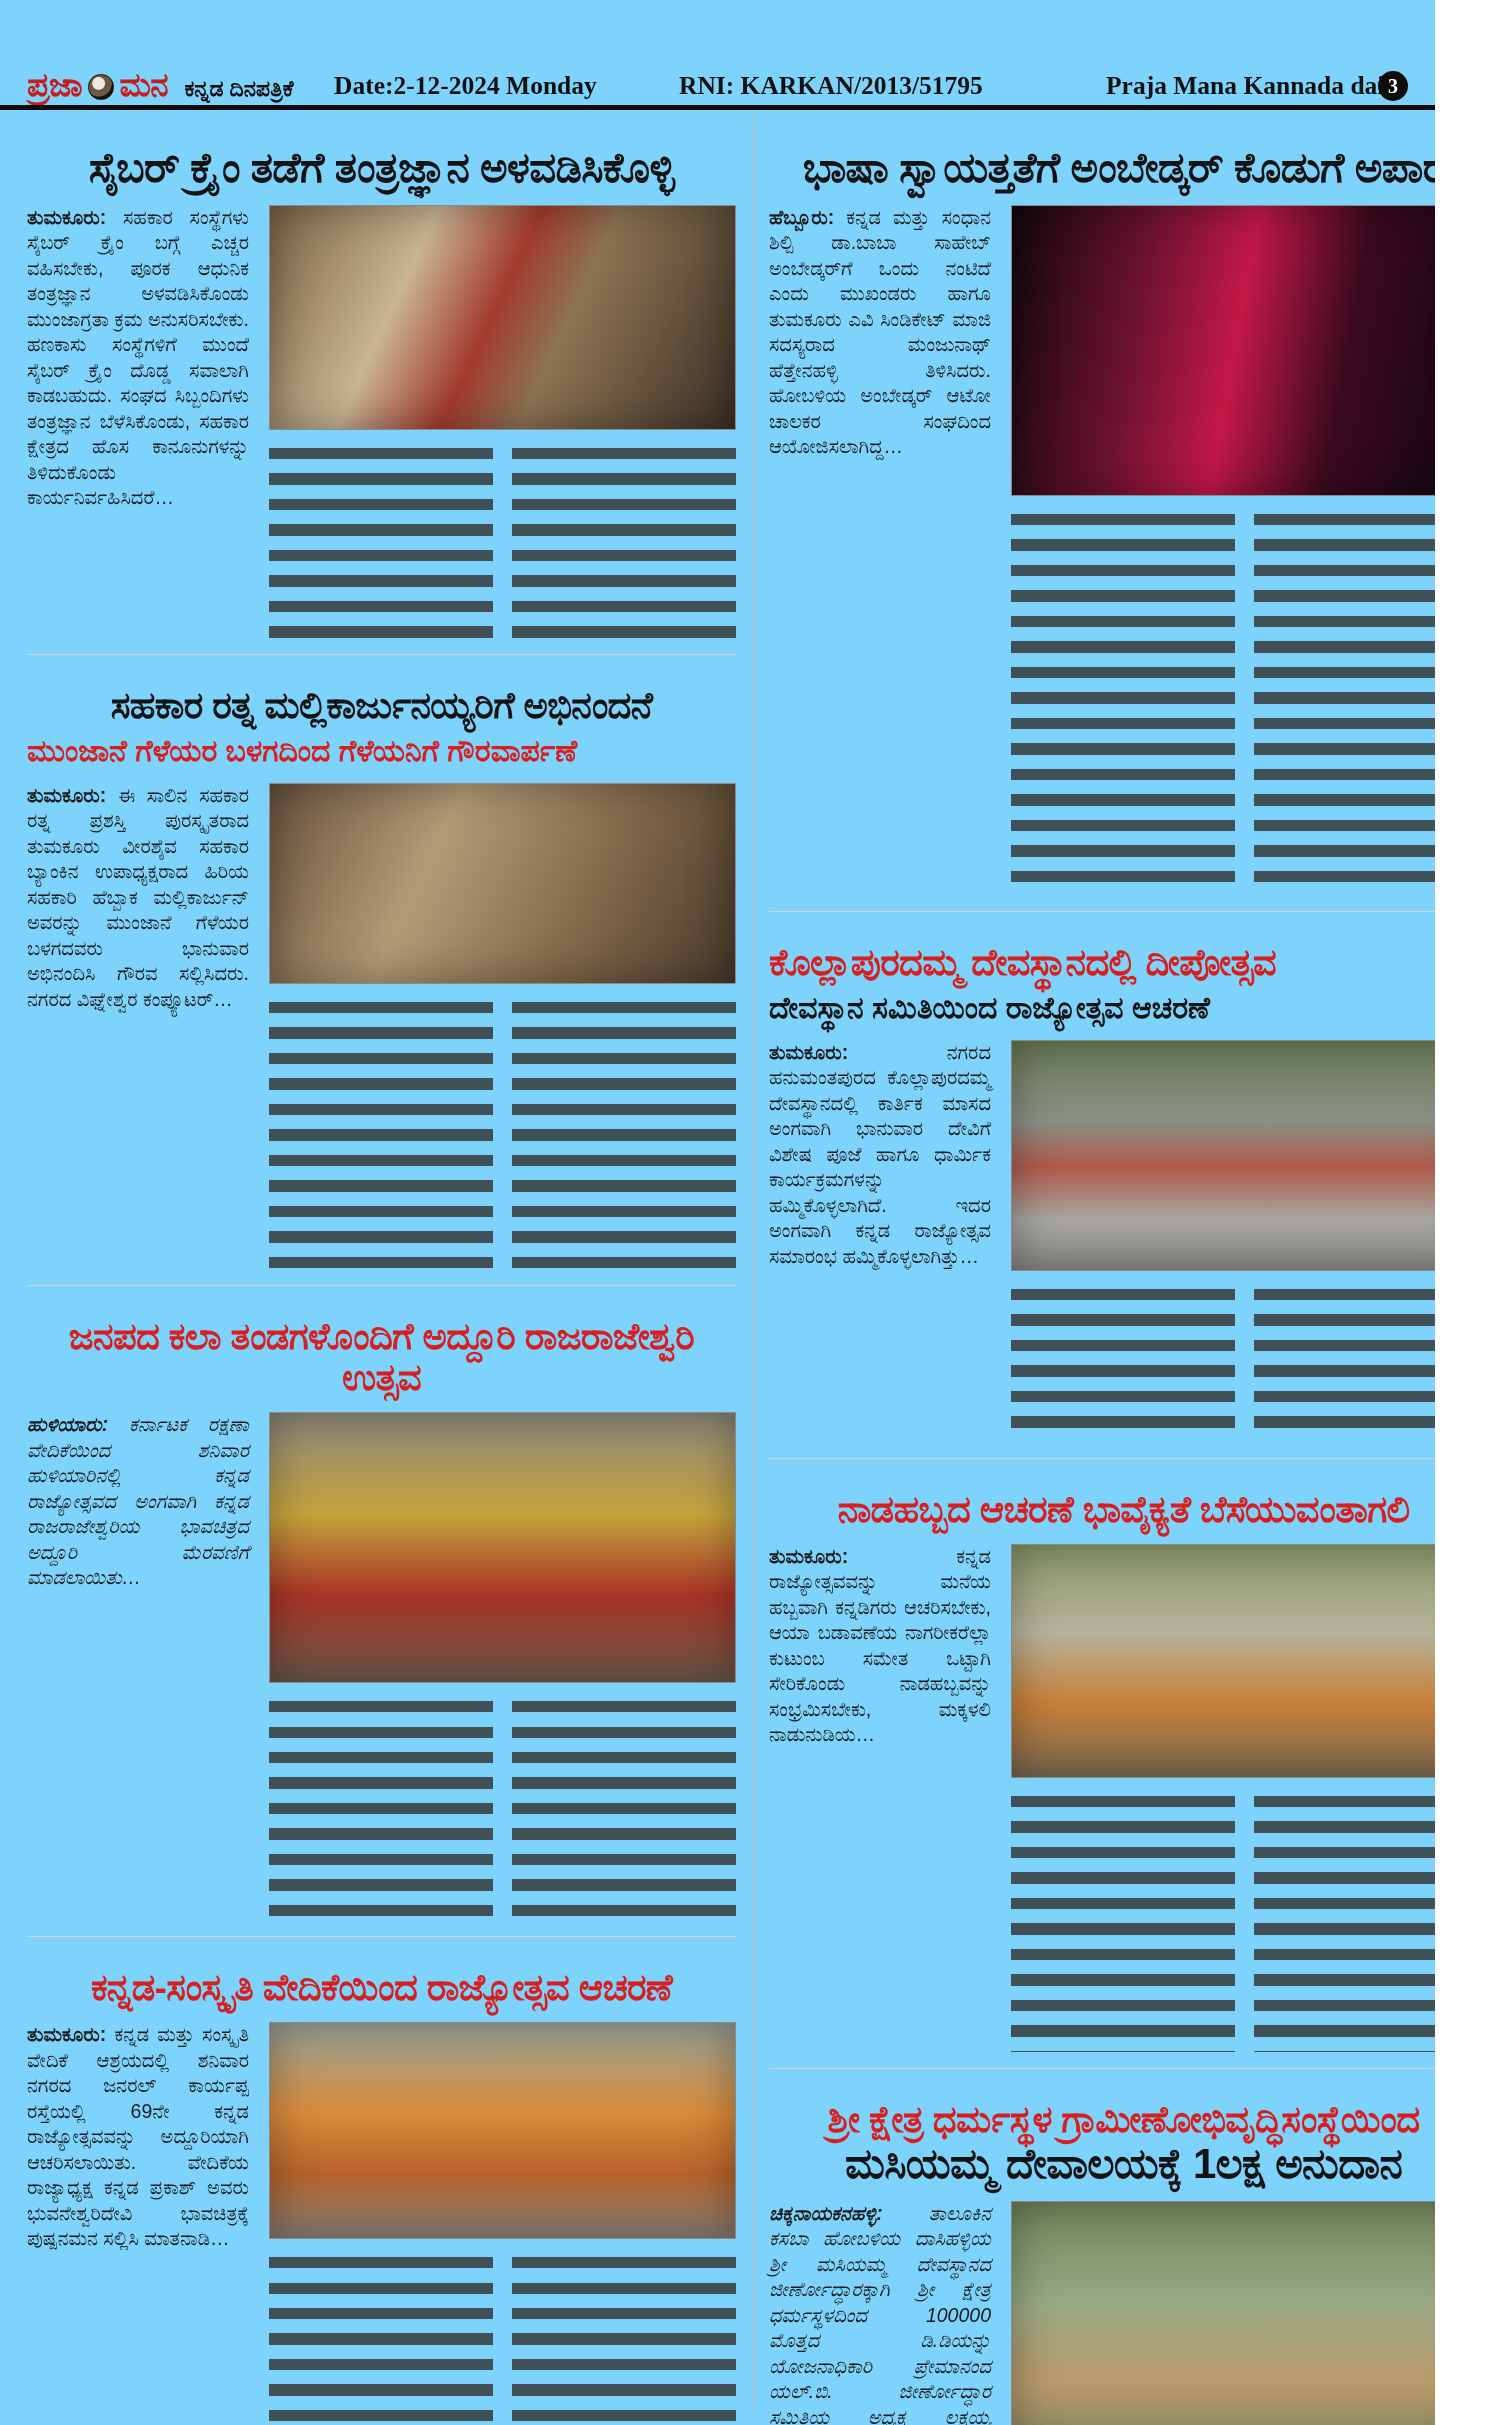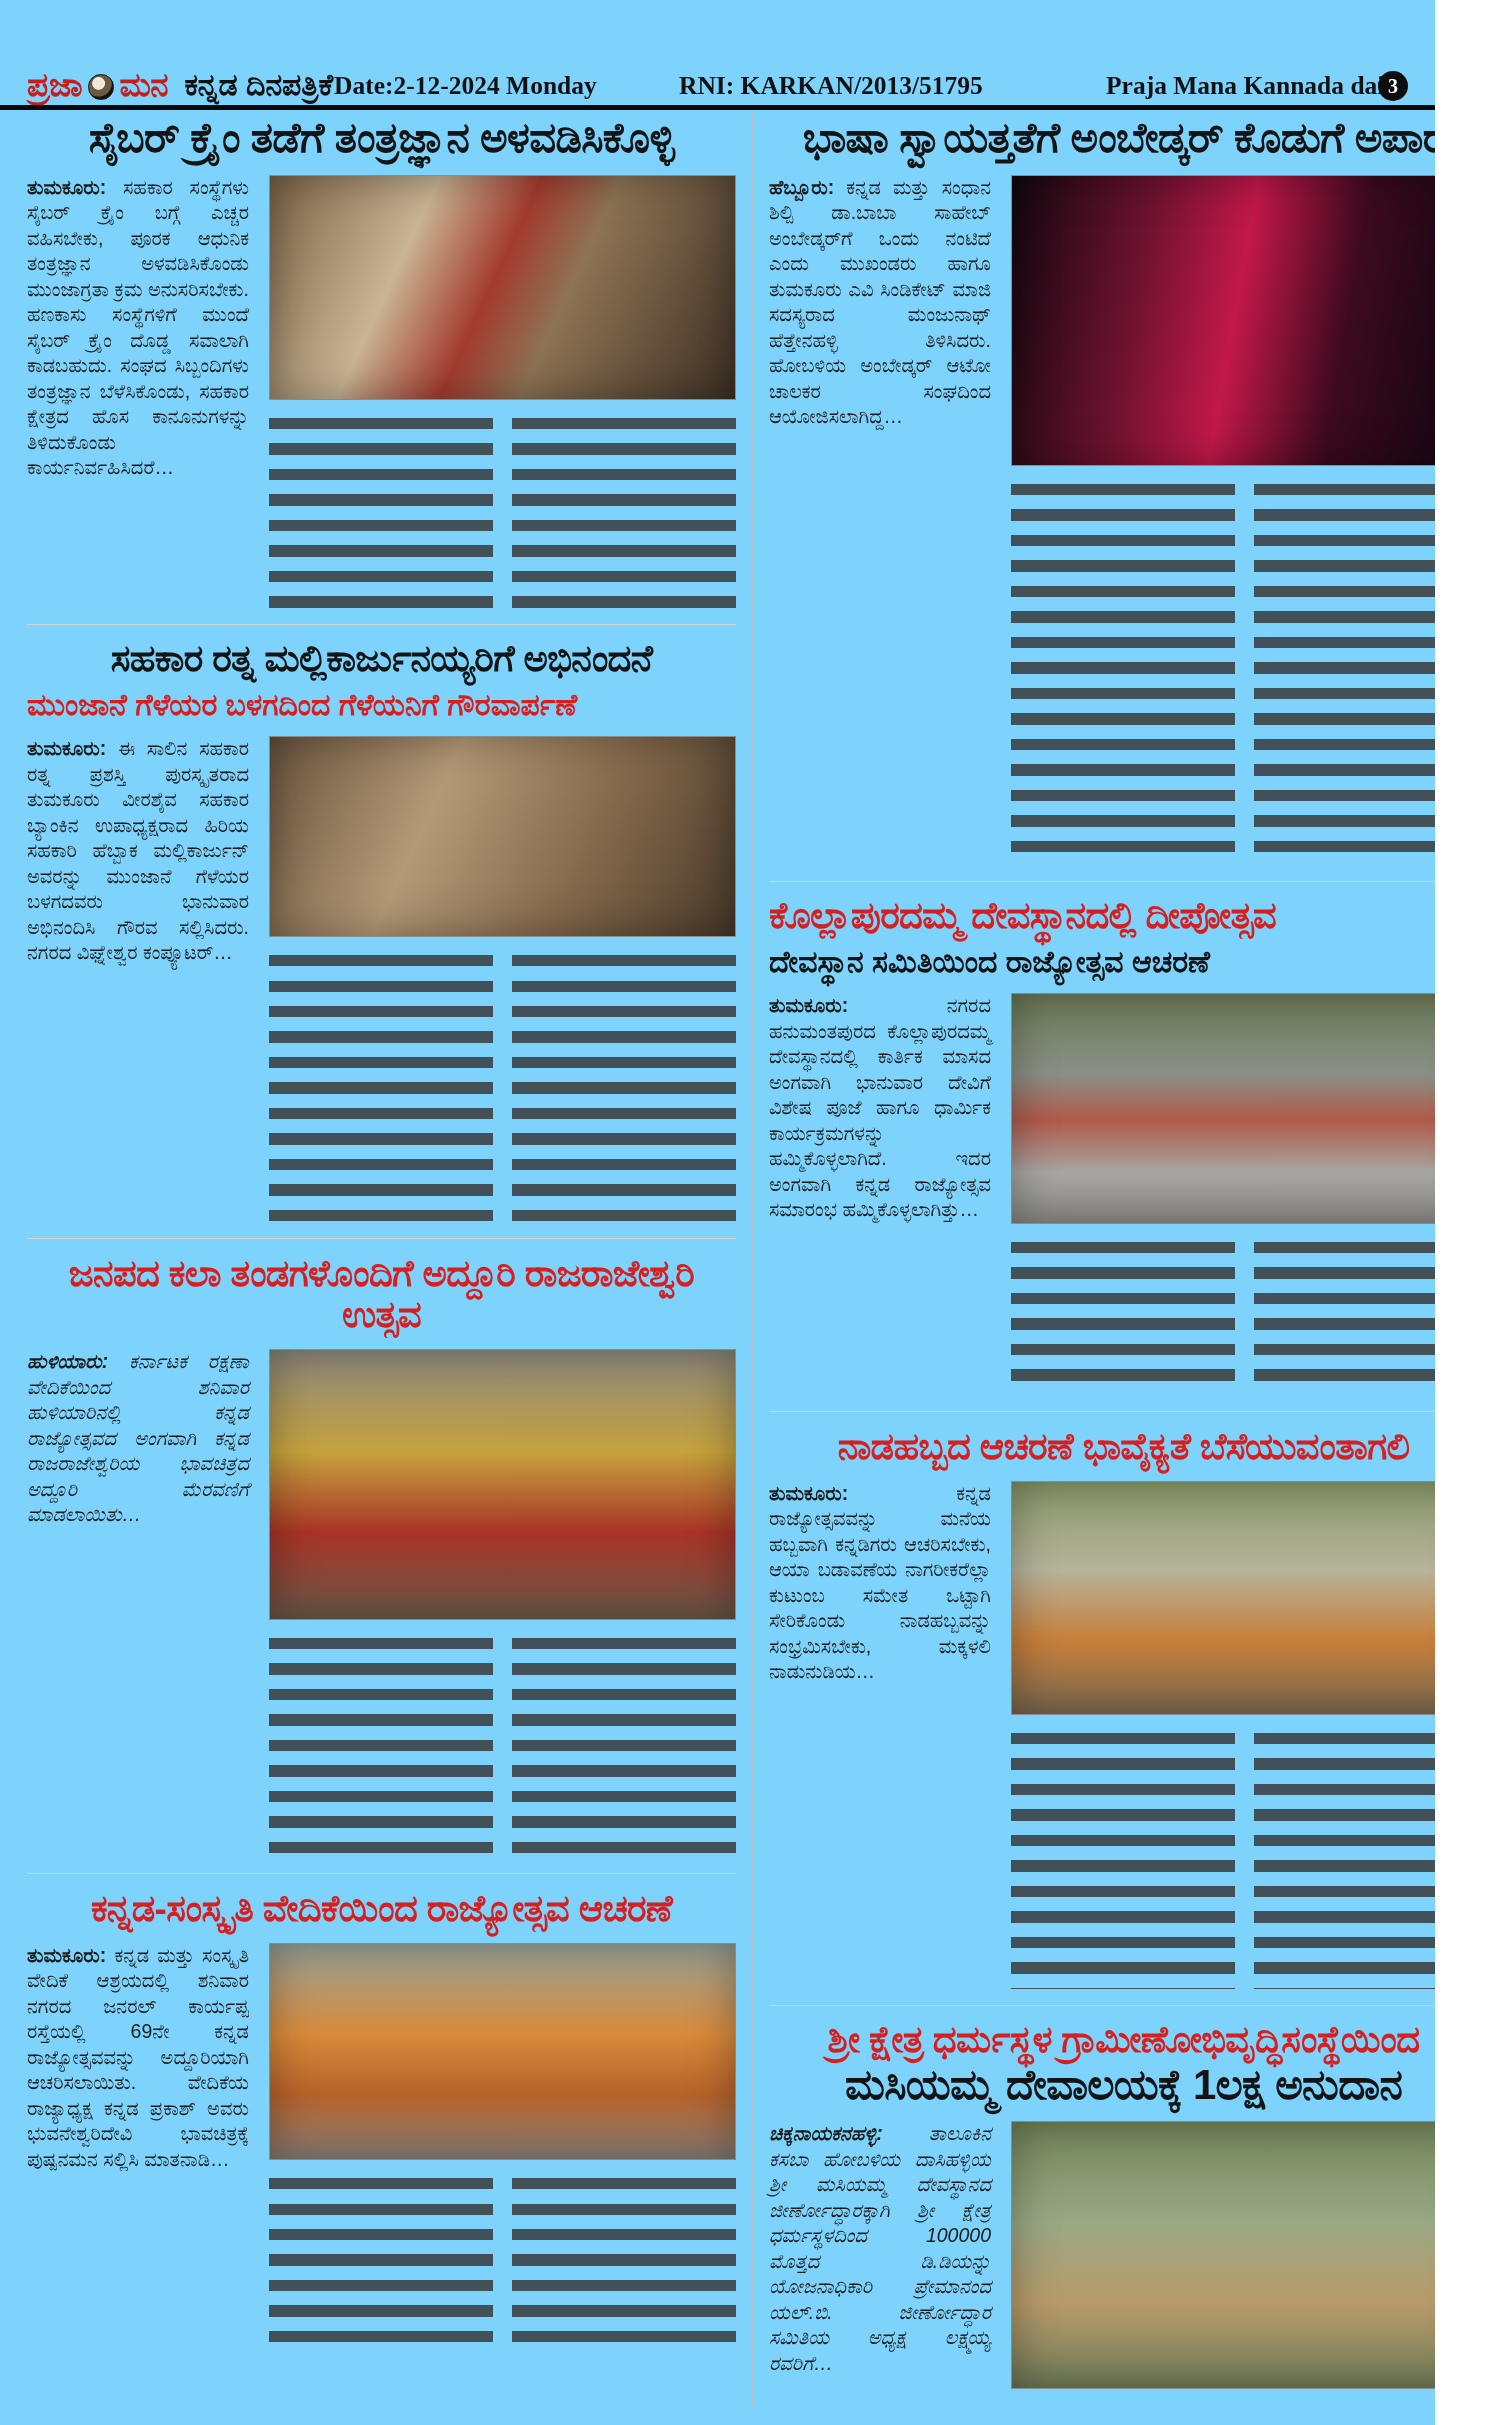--- a/index.html
+++ b/index.html
@@ -8,39 +8,39 @@
   .page { position:relative; width:1435px; height:2426px; background:#7dd3fc; overflow:hidden; }
 
   
   .masthead { position:absolute; top:58px; left:27px; right:27px; height:43px;
               display:flex; align-items:flex-end; }
   .brand { display:flex; align-items:flex-end; gap:4.5px; }
   .logo-kn { font-size:33px; font-weight:bold; color:#c81d1d; letter-spacing:-0.7px; line-height:1; }
   .emblem { width:25.5px; height:25.5px; border-radius:50%; margin:0 1.5px 1.5px 1.5px;
             background:radial-gradient(circle at 40% 35%, #f3e8d8 0 28%, #6b5a43 32% 60%, #18120c 64%);
             border:1.5px solid #111; display:inline-block; }
-  .tagline { font-size:30px; font-weight:bold; color:#111; margin-left:12px; line-height:1.1; }
+  .tagline { font-size:22px; font-weight:bold; color:#111; margin-left:12px; line-height:1.1; }
   .mh-date { position:absolute; left:307px; bottom:0; font-family:"Liberation Serif", serif;
              font-size:25.5px; font-weight:bold; color:#111; }
   .mh-rni  { position:absolute; left:652px; bottom:0; font-family:"Liberation Serif", serif;
              font-size:25.5px; font-weight:bold; color:#111; }
   .mh-name { position:absolute; left:1079px; bottom:0; font-family:"Liberation Serif", serif;
              font-size:25.5px; font-weight:bold; color:#111; }
   .page-badge { position:absolute; right:0; bottom:0; width:30px; height:30px; border-radius:50%;
                 background:#0d0d0d; color:#fff; font-family:"Liberation Serif", serif;
                 font-size:20px; font-weight:bold; display:flex; align-items:center; justify-content:center; }
   .masthead-rule { position:absolute; top:105px; left:0; right:0; height:4.5px; background:#0a0a0a; }
 
   
   .columns { position:absolute; top:114px; left:27px; right:27px; display:flex; gap:33px; }
   .newscol { width:709px; flex:0 0 709px; }
   .col-divider { position:absolute; top:114px; bottom:18px; left:752px; width:0.7px; background:#bdbdbd; }
 
   
-  .story { padding-bottom:16px; margin-bottom:13.5px; border-bottom:0.7px solid #d2d2d2; }
+  .story { padding-bottom:16px; margin-bottom:13.5px; border-bottom:0.7px solid #d2d2d2;margin-top:30px; }
   .story:last-child { border-bottom:none; }
   .hl  { font-weight:bold; line-height:1.12; letter-spacing:-0.7px; text-align:center; }
   .sub { font-weight:bold; line-height:1.2; margin-top:7.5px; }
   .hl-black { color:#141414; }
   .hl-red   { color:#d71f1f; }
   .size-xl { font-size:42px; }
   .size-lg { font-size:37px; }
   .size-md { font-size:30px; }
   .left-align { text-align:left; }
 

